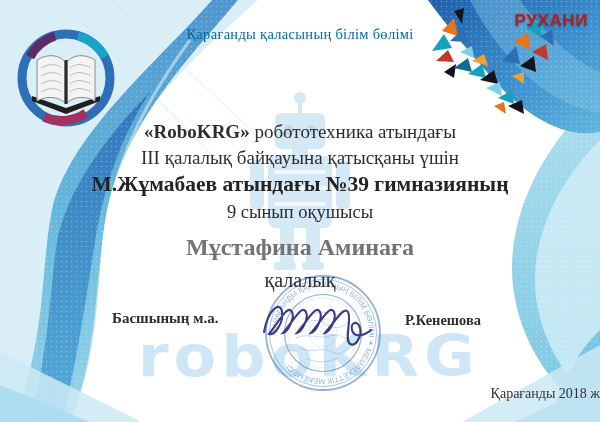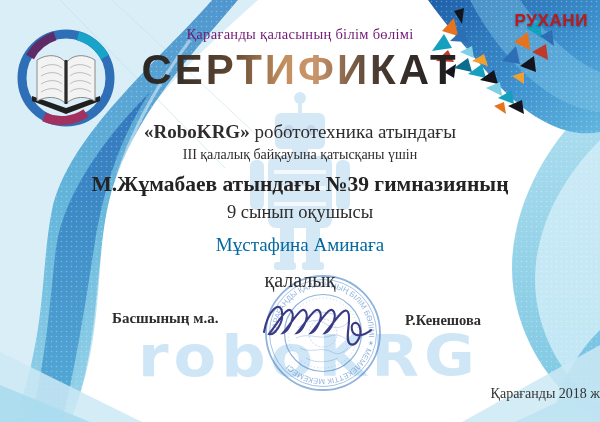--- a/index.html
+++ b/index.html
@@ -5,35 +5,35 @@
   html,body{margin:0;padding:0;background:#e8e8e8;}
   .page{
     position:relative;width:600px;height:422px;background:#ffffff;
     overflow:hidden;font-family:"Liberation Serif",serif;color:#2e2c2c;
   }
   .abs{position:absolute;}
   .ctr{left:0;right:0;text-align:center;}
   svg{display:block;}
 
   
-  .org{top:26px;font-size:14.5px;color:#701a75;letter-spacing:.3px;z-index:5;}
+  .org{top:26px;font-size:14.5px;color:#0369a1;letter-spacing:.3px;z-index:5;}
   .title{
     top:49px;left:50%;transform:translateX(-50%);width:max-content;
     font-family:"Liberation Sans",sans-serif;font-weight:bold;
     font-size:42px;line-height:1;letter-spacing:3px;z-index:5;
     background:linear-gradient(90deg,#2c2826 6%,#5d4532 28%,#c48f60 45%,#c9956a 55%,#4c3b31 74%,#232120 94%);
     -webkit-background-clip:text;background-clip:text;color:transparent;
   }
   @supports not (background-clip:text){.title{color:#4a3a2e;background:none;}}
   .line1{top:121px;font-size:19px;z-index:5;}
   .line1 .bold{font-weight:bold;}
-  .line2{top:147px;font-size:14px;z-index:5;}
+  .line2{top:147px;font-size:19px;z-index:5;}
   .line3{top:172px;font-size:21.5px;font-weight:bold;color:#232323;z-index:5;}
   .line4{top:202px;font-size:18.5px;z-index:5;}
-  .recipient{top:234px;font-size:19px;font-weight:normal;color:#0369a1;z-index:5;}
+  .recipient{top:234px;font-size:24px;font-weight:bold;color:#737373;z-index:5;}
   .issued{top:269px;font-size:20px;z-index:5;}
   .sig-role{left:112px;top:310px;font-size:15px;font-weight:bold;z-index:5;}
   .sig-name{left:405px;top:312px;font-size:14.5px;font-weight:bold;z-index:5;}
   .footer{top:386px;font-size:14px;color:#333;z-index:5;text-align:right;}
 
   .logo-text{
     right:12px;top:12px;text-align:center;z-index:4;
     font-family:"Liberation Sans",sans-serif;font-weight:bold;color:#b91c1c;
     font-size:17px;line-height:1.08;letter-spacing:.6px;
     text-shadow:0 1px 2px rgba(0,40,90,.45);
@@ -191,21 +191,20 @@
       <polygon points="36,46 48,40 50,52" fill="#7fd0e6"></polygon>
       <polygon points="88,70 100,66 100,78" fill="#f0a030"></polygon>
     </g>
   </svg>
 
   <div class="abs logo-text">
     <div>РУХАНИ</div>
   </div>
 
   <div class="abs ctr org">Қарағанды қаласының білім бөлімі</div>
-  <div class="abs title">СЕРТИФИКАТ</div>
 
   <div class="abs ctr line1"><span class="bold">«RoboKRG»</span><span> робототехника атындағы</span></div>
   <div class="abs ctr line2">III қалалық байқауына қатысқаны үшін</div>
   <div class="abs ctr line3">М.Жұмабаев атындағы №39 гимназияның</div>
   <div class="abs ctr line4">9 сынып оқушысы</div>
   <div class="abs ctr recipient">Мұстафина Аминаға</div>
   <div class="abs ctr issued">қалалық</div>
 
   <div class="abs sig-role">Басшының м.а.</div>
   <svg class="abs signature" width="160" height="60" viewBox="0 0 160 60">

